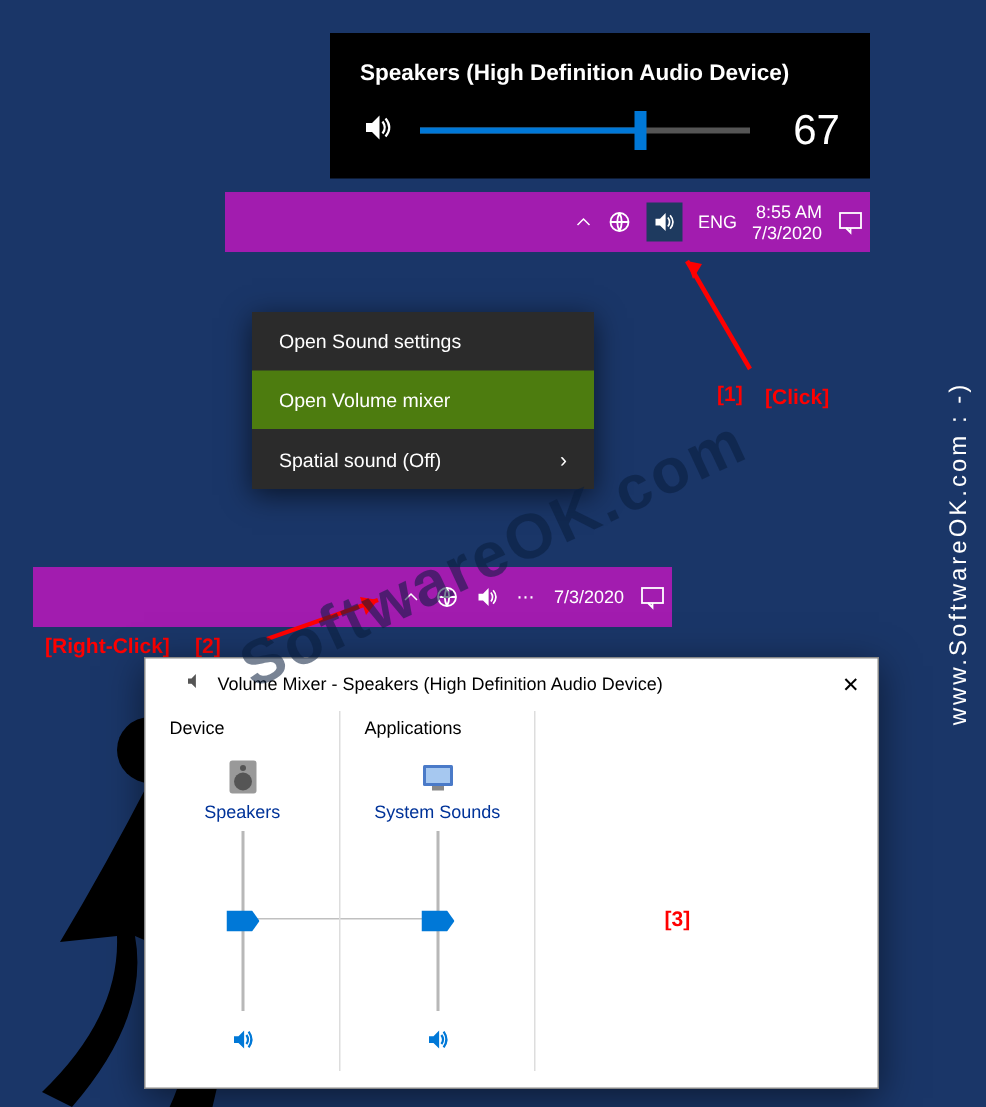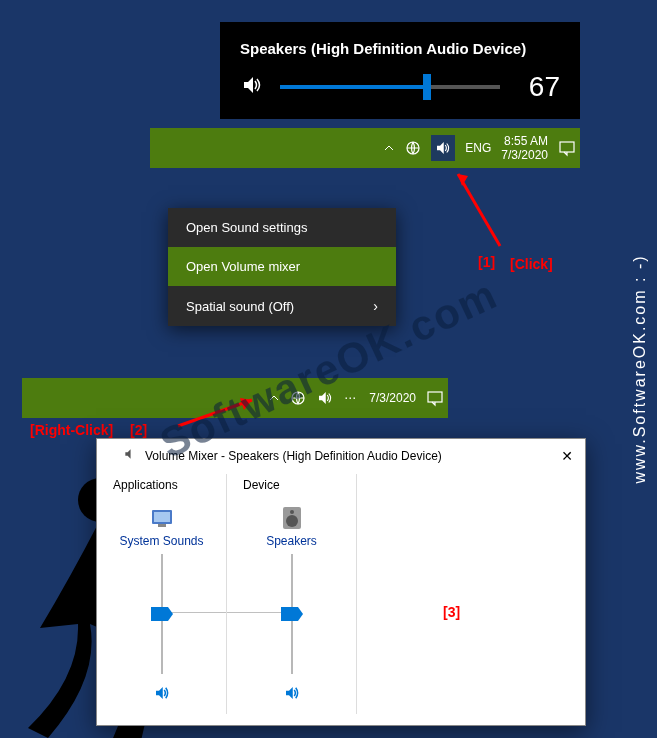--- a/index.html
+++ b/index.html
@@ -55,21 +55,21 @@
     .vol-title { font-size: 15px; margin-bottom: 14px; font-weight: bold; }
     .vol-row { display: flex; align-items: center; gap: 16px; }
     .speaker-ic { flex: 0 0 auto; }
     .vol-track { position: relative; flex: 1; height: 4px; background: #555; }
     .vol-fill { position: absolute; left:0; top:0; height:100%; background:#0078d7; width: 67%; }
     .vol-thumb { position: absolute; left:67%; top:50%; width: 8px; height: 26px; background:#0078d7; transform: translate(-50%, -50%); }
     .vol-value { font-size: 28px; font-weight: 300; width:44px; text-align:right; }
     
     .taskbar {
       position: absolute;
-      background: #4d7c0f;
+      background: #a21caf;
       color:#fff;
       display:flex;
       align-items:center;
       justify-content:flex-end;
       padding: 0 4px;
       gap: 10px;
       font-size: 12px;
       height: 40px;
     }
     .tb1 { left: 150px; top: 128px; width: 430px; }
@@ -261,20 +261,46 @@
             <path d="M4 9 L4 15 L8 15 L13 20 L13 4 L8 9 Z" fill="#555"></path>
           </svg>
       </span>
       <span>Volume Mixer - Speakers (High Definition Audio Device)</span>
     </div>
     <span style="font-size:14px;cursor:default;">✕</span>
   </div>
   <div class="mixer-body">
     <div class="connector"></div>
     <div class="section">
+      <div class="sect-label">Device</div>
+      <div class="dev-row">
+        <div class="dev-icon">
+          <svg viewBox="0 0 28 28">
+              <rect x="5" y="3" width="18" height="22" rx="2" fill="#999"></rect>
+              <circle cx="14" cy="17" r="6" fill="#555"></circle>
+              <circle cx="14" cy="8" r="2" fill="#555"></circle>
+            </svg>
+        </div>
+        <div class="dev-name">Speakers</div>
+        <div class="slider-v">
+          <div class="slider-track-v"></div>
+          <svg class="slider-mark" viewBox="0 0 22 14">
+              <path d="M0 0 L17 0 L22 7 L17 14 L0 14 Z" fill="#0078d7"></path>
+            </svg>
+        </div>
+        <div class="mute-ic">
+          <svg width="18" height="18" viewBox="0 0 24 24" fill="none" stroke="#0078d7" stroke-width="2">
+            <path d="M4 9 L4 15 L8 15 L13 20 L13 4 L8 9 Z" fill="#0078d7" stroke="none"></path>
+            <path d="M15 8 Q18 12 15 16"></path>
+              <path d="M17 5 Q22 12 17 19"></path>
+          </svg>
+        </div>
+      </div>
+    </div>
+    <div class="section">
       <div class="sect-label">Applications</div>
       <div class="dev-row">
         <div class="dev-icon">
           <svg viewBox="0 0 28 28">
               <rect x="4" y="6" width="20" height="14" rx="1" fill="#4a7ac8"></rect>
               <rect x="6" y="8" width="16" height="10" fill="#a6c8f0"></rect>
               <rect x="10" y="20" width="8" height="3" fill="#888"></rect>
             </svg>
         </div>
         <div class="dev-name">System Sounds</div>
@@ -287,42 +313,16 @@
         <div class="mute-ic">
           <svg width="18" height="18" viewBox="0 0 24 24" fill="none" stroke="#0078d7" stroke-width="2">
             <path d="M4 9 L4 15 L8 15 L13 20 L13 4 L8 9 Z" fill="#0078d7" stroke="none"></path>
             <path d="M15 8 Q18 12 15 16"></path>
               <path d="M17 5 Q22 12 17 19"></path>
           </svg>
         </div>
       </div>
     </div>
     <div class="section">
-      <div class="sect-label">Device</div>
-      <div class="dev-row">
-        <div class="dev-icon">
-          <svg viewBox="0 0 28 28">
-              <rect x="5" y="3" width="18" height="22" rx="2" fill="#999"></rect>
-              <circle cx="14" cy="17" r="6" fill="#555"></circle>
-              <circle cx="14" cy="8" r="2" fill="#555"></circle>
-            </svg>
-        </div>
-        <div class="dev-name">Speakers</div>
-        <div class="slider-v">
-          <div class="slider-track-v"></div>
-          <svg class="slider-mark" viewBox="0 0 22 14">
-              <path d="M0 0 L17 0 L22 7 L17 14 L0 14 Z" fill="#0078d7"></path>
-            </svg>
-        </div>
-        <div class="mute-ic">
-          <svg width="18" height="18" viewBox="0 0 24 24" fill="none" stroke="#0078d7" stroke-width="2">
-            <path d="M4 9 L4 15 L8 15 L13 20 L13 4 L8 9 Z" fill="#0078d7" stroke="none"></path>
-            <path d="M15 8 Q18 12 15 16"></path>
-              <path d="M17 5 Q22 12 17 19"></path>
-          </svg>
-        </div>
-      </div>
-    </div>
-    <div class="section">
       <div class="anno" style="position:absolute; left:86px; top:130px;">[3]</div>
     </div>
   </div>
 </div>
 
 </body></html>

